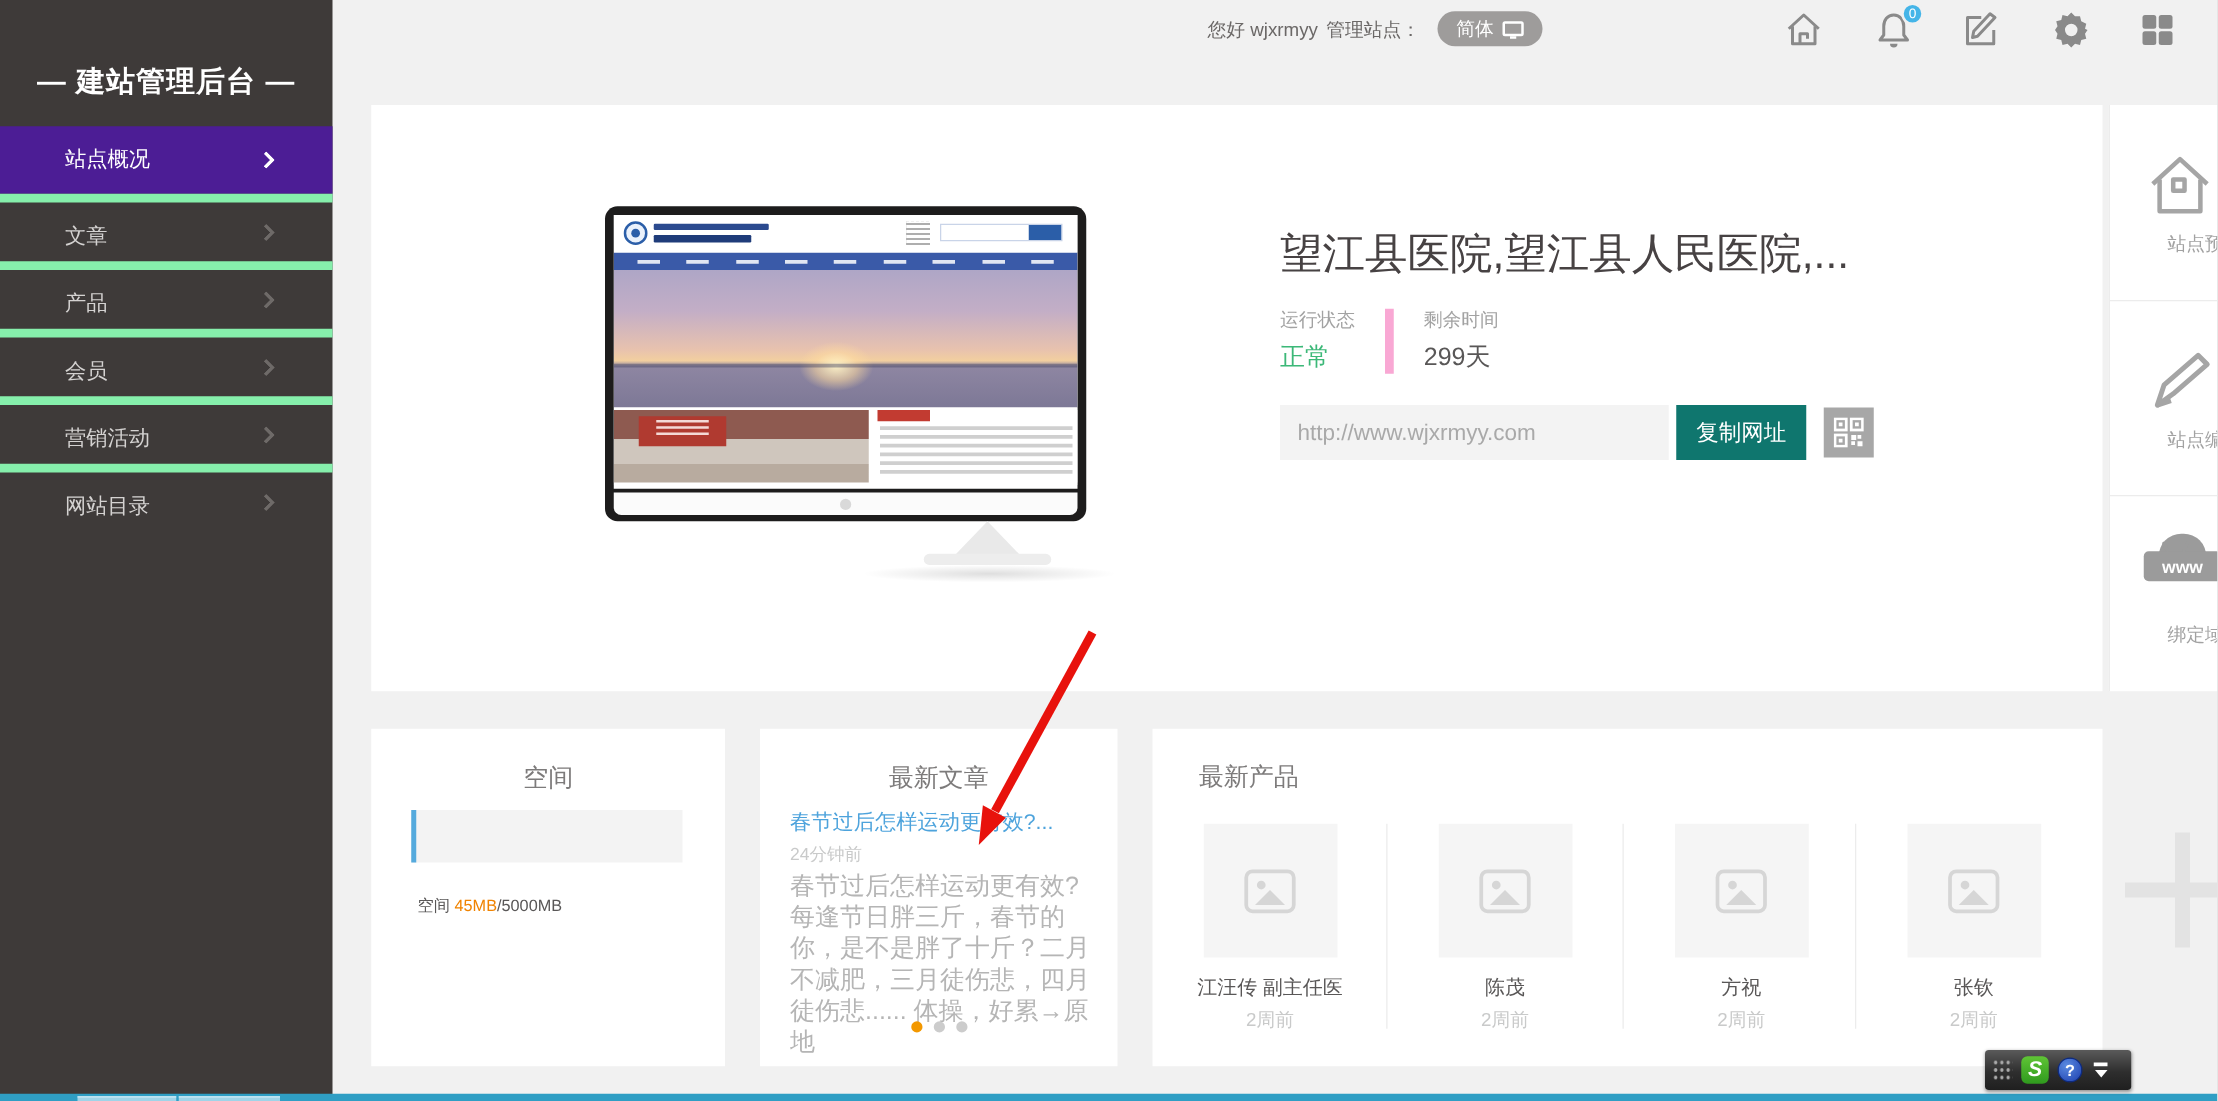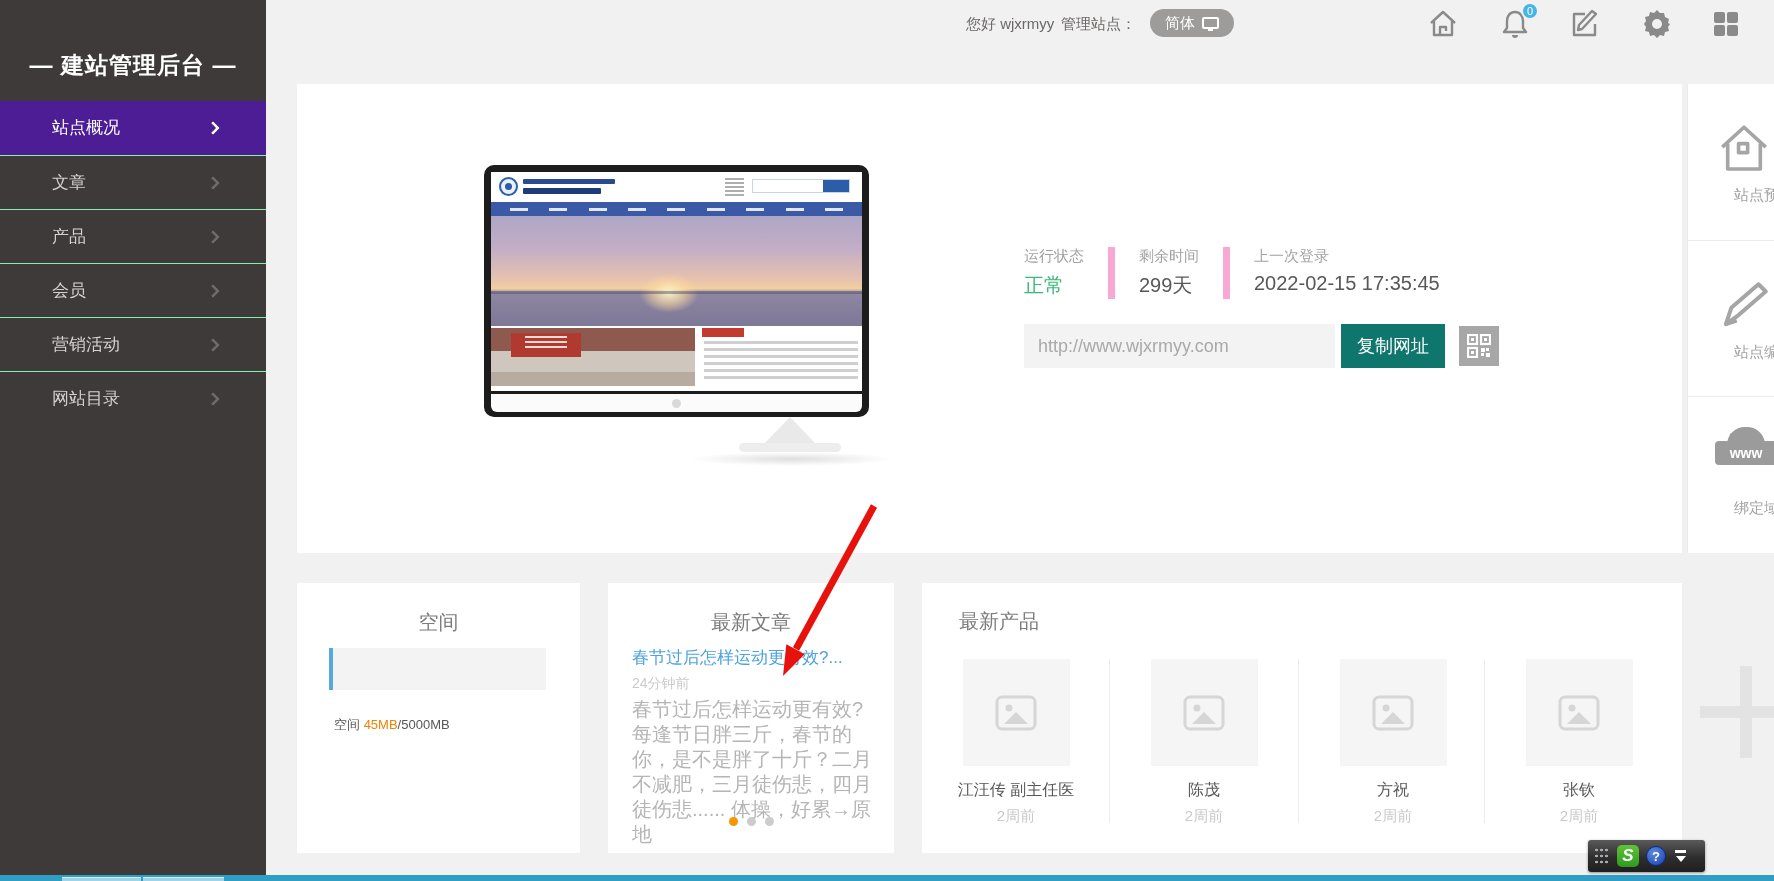--- a/index.html
+++ b/index.html
@@ -6,21 +6,21 @@
   html,body { background:#dcdcdc; }
   body { font-family:"Liberation Sans", sans-serif; }
   .page { position:relative; width:1774px; height:881px; background:#f1f1f1; overflow:hidden; }
 
   
   .sidebar { position:absolute; left:0; top:0; width:266px; height:876px; background:#3e3a39; }
   .sidebar-title { position:absolute; top:18px; left:0; width:100%; text-align:center;
     color:#fff; font-size:23px; font-weight:bold; letter-spacing:1px;margin-top:32px; }
   .menu { position:absolute; top:101px; left:0; width:100%; }
   .menu-item { position:relative; height:54px; line-height:54px; padding-left:52px;
-    color:#d4d2d1; font-size:17px; border-top:1px solid #86efac; cursor:pointer; }
+    color:#d4d2d1; font-size:17px; border-top:7px solid #86efac; cursor:pointer; }
   .menu-item:first-child { border-top:none; }
   .menu-item.active { background:#4c1d95; color:#fff; border-top-color:#f39321; }
   .chev { position:absolute; right:48px; top:50%; width:10px; height:10px;
     border-top:3px solid #6e6a68; border-right:3px solid #6e6a68;
     transform:translateY(-50%) rotate(45deg); border-radius:1px; }
   .menu-item.active .chev { border-color:#fff; }
 
   
   .topbar-text { position:absolute; top:15px; font-size:15px; color:#6b6867; }
   .lang-pill { position:absolute; left:1150px; top:9px; width:84px; height:28px; border-radius:14px;
@@ -290,33 +290,30 @@
         </div>
       </div>
       <div class="mon-chin">
         <span class="mon-power"></span>
       </div>
     </div>
     <div class="mon-stand"></div>
     <div class="mon-base"></div>
     <div class="mon-shadow"></div>
 
+    <div class="site-title">望江县医院,望江县人民医院,...</div>
 
     <div class="stats">
       <div class="stat">
         <div class="stat-label">运行状态</div>
         <div class="stat-value ok">正常</div>
       </div>
       <div class="stat">
         <div class="stat-label">剩余时间</div>
         <div class="stat-value">299天</div>
-      </div>
-      <div class="stat">
-        <div class="stat-label">上一次登录</div>
-        <div class="stat-value">2022-02-15 17:35:45</div>
       </div>
     </div>
 
     <div class="url-row">
       <div class="url-box">http://www.wjxrmyy.com</div>
       <button class="copy-btn">复制网址</button>
       <button class="qr-btn">
         <svg width="24" height="24" viewBox="0 0 24 24" fill="#ffffff">
           <rect x="1" y="1" width="9" height="9" fill="none" stroke="#fff" stroke-width="2.2"></rect>
             <rect x="4" y="4" width="3" height="3"></rect>

